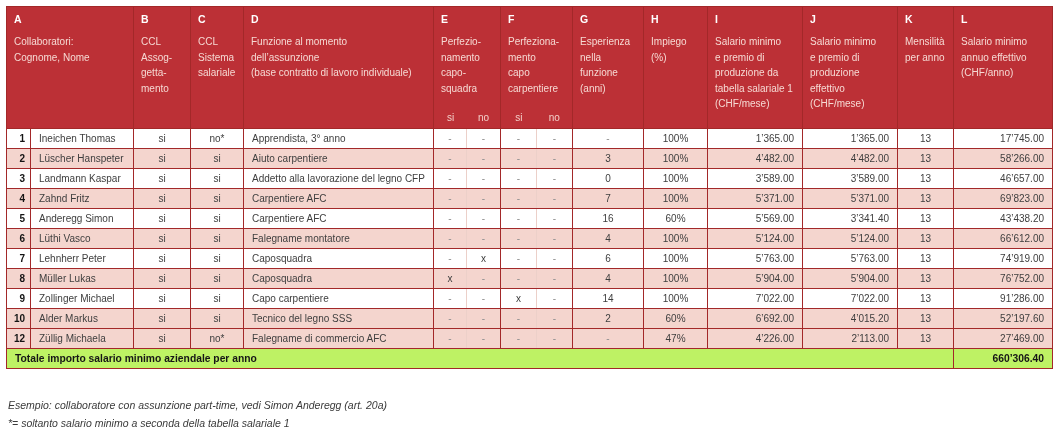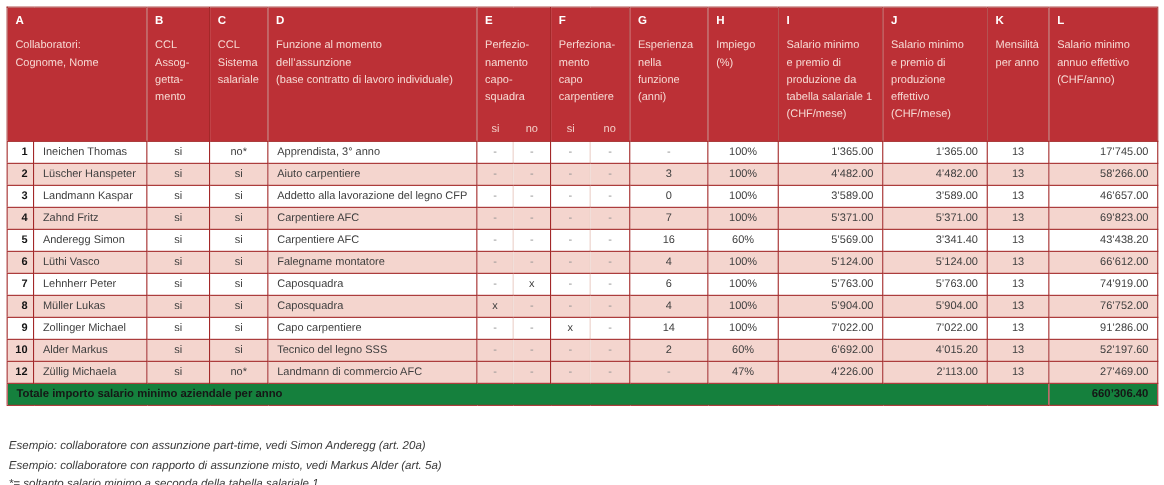--- a/index.html
+++ b/index.html
@@ -41,21 +41,21 @@
   tbody tr.alt{background:var(--pink);}
   td{padding:0 6px;line-height:17px;vertical-align:middle;}
   td.num{font-weight:700;color:#141414;text-align:right;padding-right:5px;}
   td.name,td.left{text-align:left;padding-left:8px;}
   td.c{text-align:center;}
   td.money{text-align:right;padding-right:8px;}
   td.subl,td.subr{text-align:center;padding:0;}
   td.subl{border-right-color:var(--pale);}
   td.dash{color:var(--dash);}
   
-  tr.totalrow{height:20px;background:#15803d;}
+  tr.totalrow{height:20px;background:#bef264;}
   tr.totalrow td{font-weight:700;color:#161616;font-size:10.3px;}
   tr.totalrow td.total-label{text-align:left;padding-left:8px;}
   
   .footnotes{position:absolute;left:8px;top:397px;font-size:10.5px;color:#3a3a3a;}
   .footnotes div{line-height:17.5px;font-style:italic;}
 </style>
 </head>
 <body>
 
 <div class="canvas">
@@ -335,37 +335,36 @@
           <td class="money">6’692.00</td>
           <td class="money">4’015.20</td>
           <td class="c">13</td>
           <td class="money">52’197.60</td>
         </tr>
         <tr class="alt">
           <td class="num">12</td>
           <td class="name">Züllig Michaela</td>
           <td class="c">si</td>
           <td class="c">no*</td>
-          <td class="left">Landmann di commercio AFC</td>
+          <td class="left">Falegname di commercio AFC</td>
           <td class="subl dash">-</td>
           <td class="subr dash">-</td>
           <td class="subl dash">-</td>
           <td class="subr dash">-</td>
           <td class="c dash">-</td>
           <td class="c">47%</td>
           <td class="money">4’226.00</td>
           <td class="money">2’113.00</td>
           <td class="c">13</td>
           <td class="money">27’469.00</td>
         </tr>
         <tr class="totalrow">
           <td class="total-label" colspan="14">Totale importo salario minimo aziendale per anno</td>
           <td class="money">660’306.40</td>
         </tr>
       </tbody>
   </table>
 
   <div class="footnotes">
     <div>Esempio: collaboratore con assunzione part-time, vedi Simon Anderegg (art. 20a)</div>
-    <div>Esempio: collaboratore con rapporto di assunzione misto, vedi Markus Alder (art. 5a)</div>
     <div>*= soltanto salario minimo a seconda della tabella salariale 1</div>
   </div>
 </div>
 
 </body></html>

